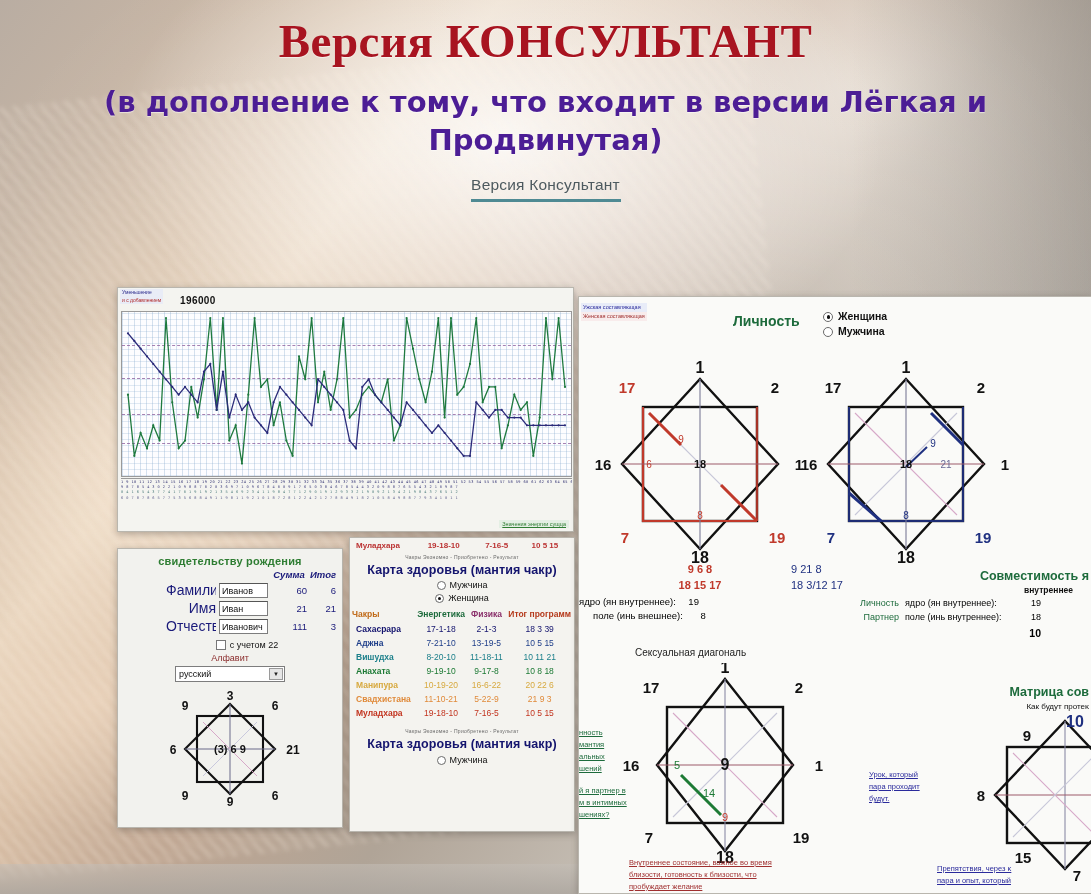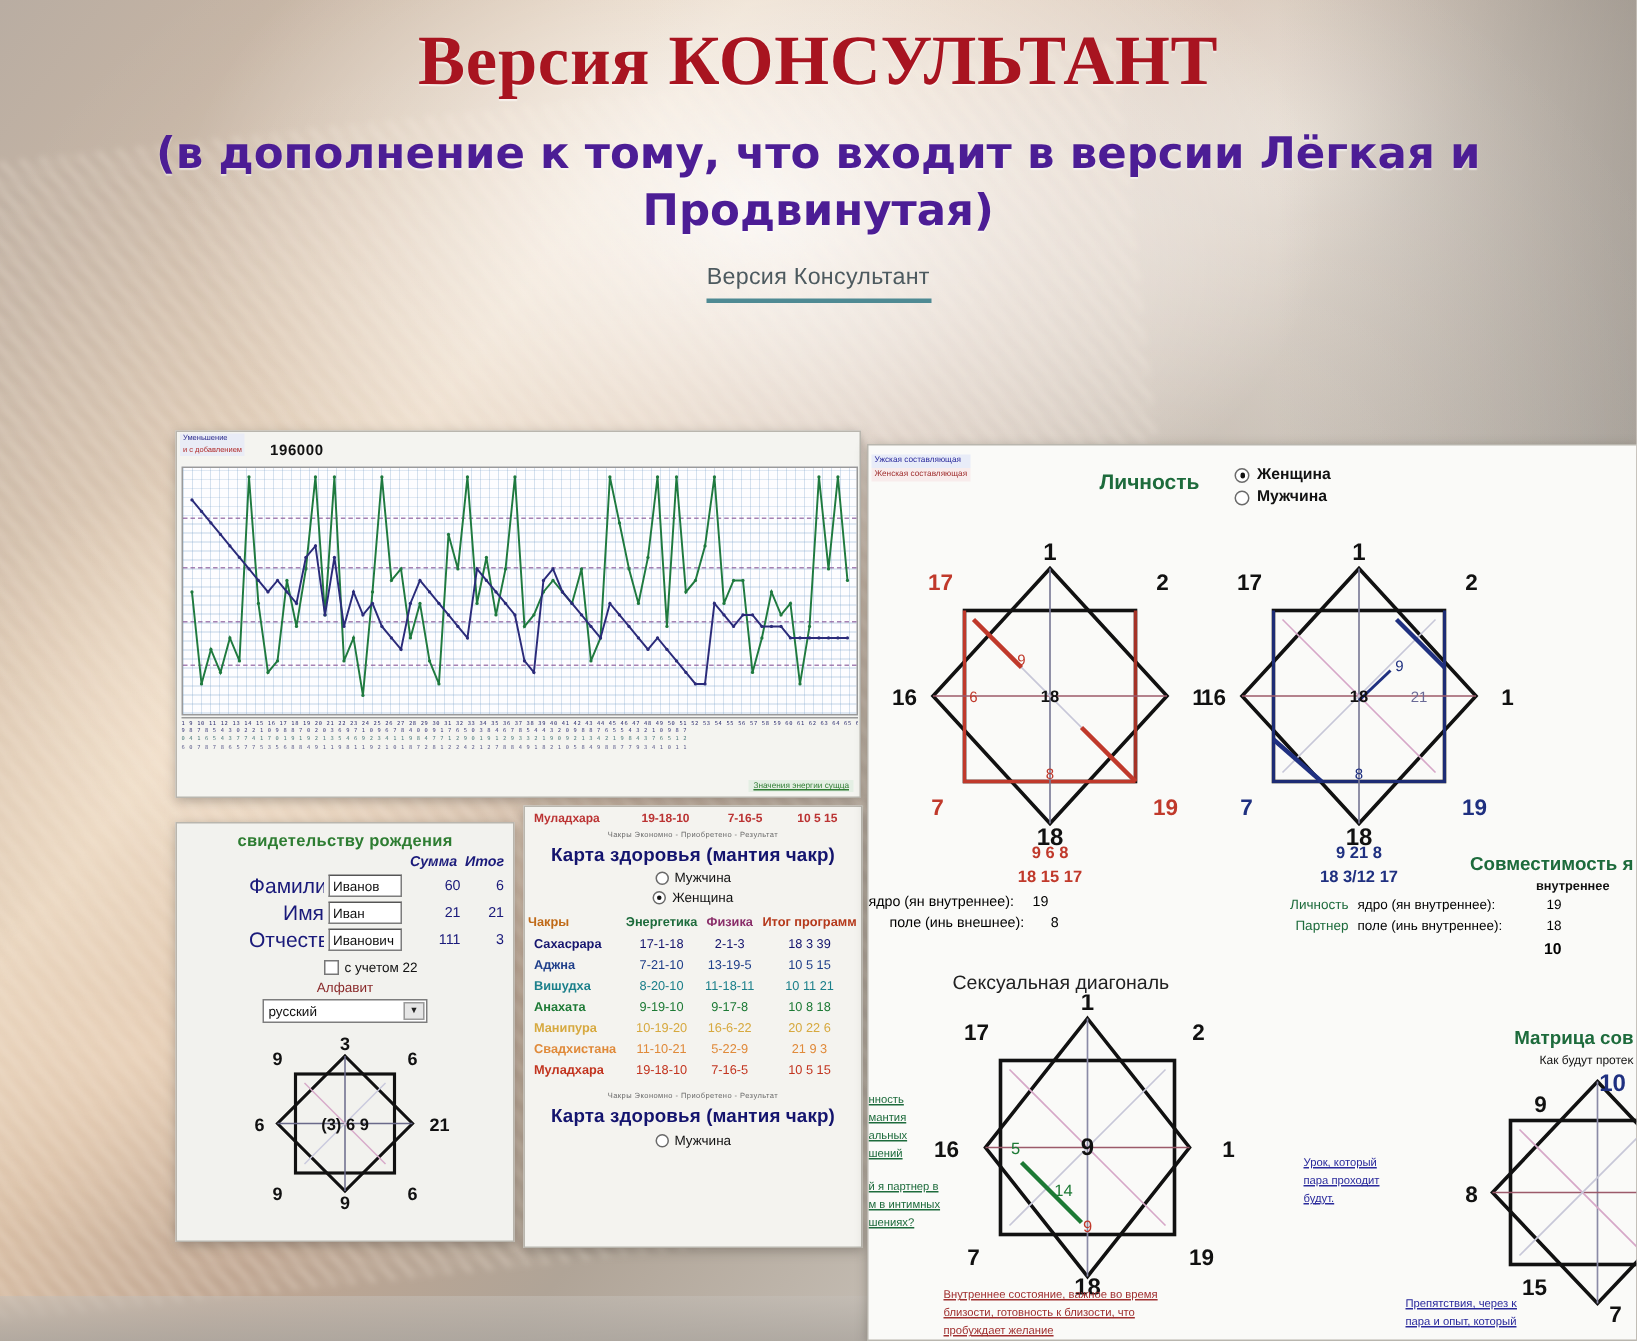--- a/index.html
+++ b/index.html
@@ -182,21 +182,21 @@
 
   .rp-h-compat { position:absolute; right:2px; top:272px; font-size:12.5px; font-weight:bold; color:#1d6b3c; white-space:nowrap; }
   .rp-compat-sub { position:absolute; right:18px; top:288px; font-size:8.5px; font-weight:bold; color:#111; }
   .rp-compat-tab { position:absolute; left:268px; top:300px; font-size:9px; line-height:1.55; }
   .rp-compat-tab .r { display:flex; gap:6px; }
   .rp-compat-tab .k { width:52px; text-align:right; color:#1d6b3c; }
   .rp-compat-tab .t { width:108px; }
   .rp-compat-tab .v { width:22px; text-align:right; }
   .rp-compat-tab .big { font-weight:bold; font-size:10.5px; }
 
-  .rp-h-sex { position:absolute; left:56px; top:350px; font-size:13px; color:#222; }
+  .rp-h-sex { position:absolute; left:56px; top:350px; font-size:10px; color:#222; }
   .rp-h-matrix { position:absolute; right:2px; top:388px; font-size:12.5px; font-weight:bold; color:#1d6b3c; white-space:nowrap; }
   .rp-matrix-sub { position:absolute; right:2px; top:405px; font-size:8px; color:#111; white-space:nowrap; }
 
   .frag { position:absolute; font-size:7.5px; line-height:1.55; text-decoration:underline; white-space:nowrap; }
   .frag.grn { color:#1d6b3c; }
   .frag.red { color:#a03030; }
   .frag.blu { color:#2a2a9c; }
 
   svg text { font-family:"Liberation Sans", sans-serif; }
 </style>
@@ -609,21 +609,21 @@
     <text x="214" y="115" text-anchor="middle" font-size="15" font-weight="bold" fill="#111">1</text>
     <text x="42" y="38" text-anchor="middle" font-size="15" font-weight="bold" fill="#111">17</text>
     <text x="190" y="38" text-anchor="middle" font-size="15" font-weight="bold" fill="#111">2</text>
     <text x="40" y="188" text-anchor="middle" font-size="15" font-weight="bold" fill="#1f3080">7</text>
     <text x="192" y="188" text-anchor="middle" font-size="15" font-weight="bold" fill="#1f3080">19</text>
     <text x="115" y="113" text-anchor="middle" font-size="11" font-weight="bold" fill="#111">18</text>
     <text x="142" y="92" text-anchor="middle" font-size="10" fill="#1f3080">9</text>
     <text x="155" y="113" text-anchor="middle" font-size="10" fill="#6a6a96">21</text>
     <text x="115" y="164" text-anchor="middle" font-size="10" fill="#1f3080">8</text>
   </svg>
-  <div style="position:absolute;left:212px;top:265px;width:230px;text-align:center;font-size:11px;font-weight:bold;color:#1f3080;line-height:1.45">
+  <div style="position:absolute;left:212px;top:265px;width:230px;text-align:left;font-size:11px;font-weight:normal;color:#1f3080;line-height:1.45">
     <div>9 21 8</div>
     <div>18 3/12 17</div>
   </div>
 
   <div class="rp-sums" style="left:0px;top:298px">
     <div class="row">
       <span class="lb">ядро (ян внутреннее):</span>
       <span class="vl">19</span>
     </div>
     <div class="row">

